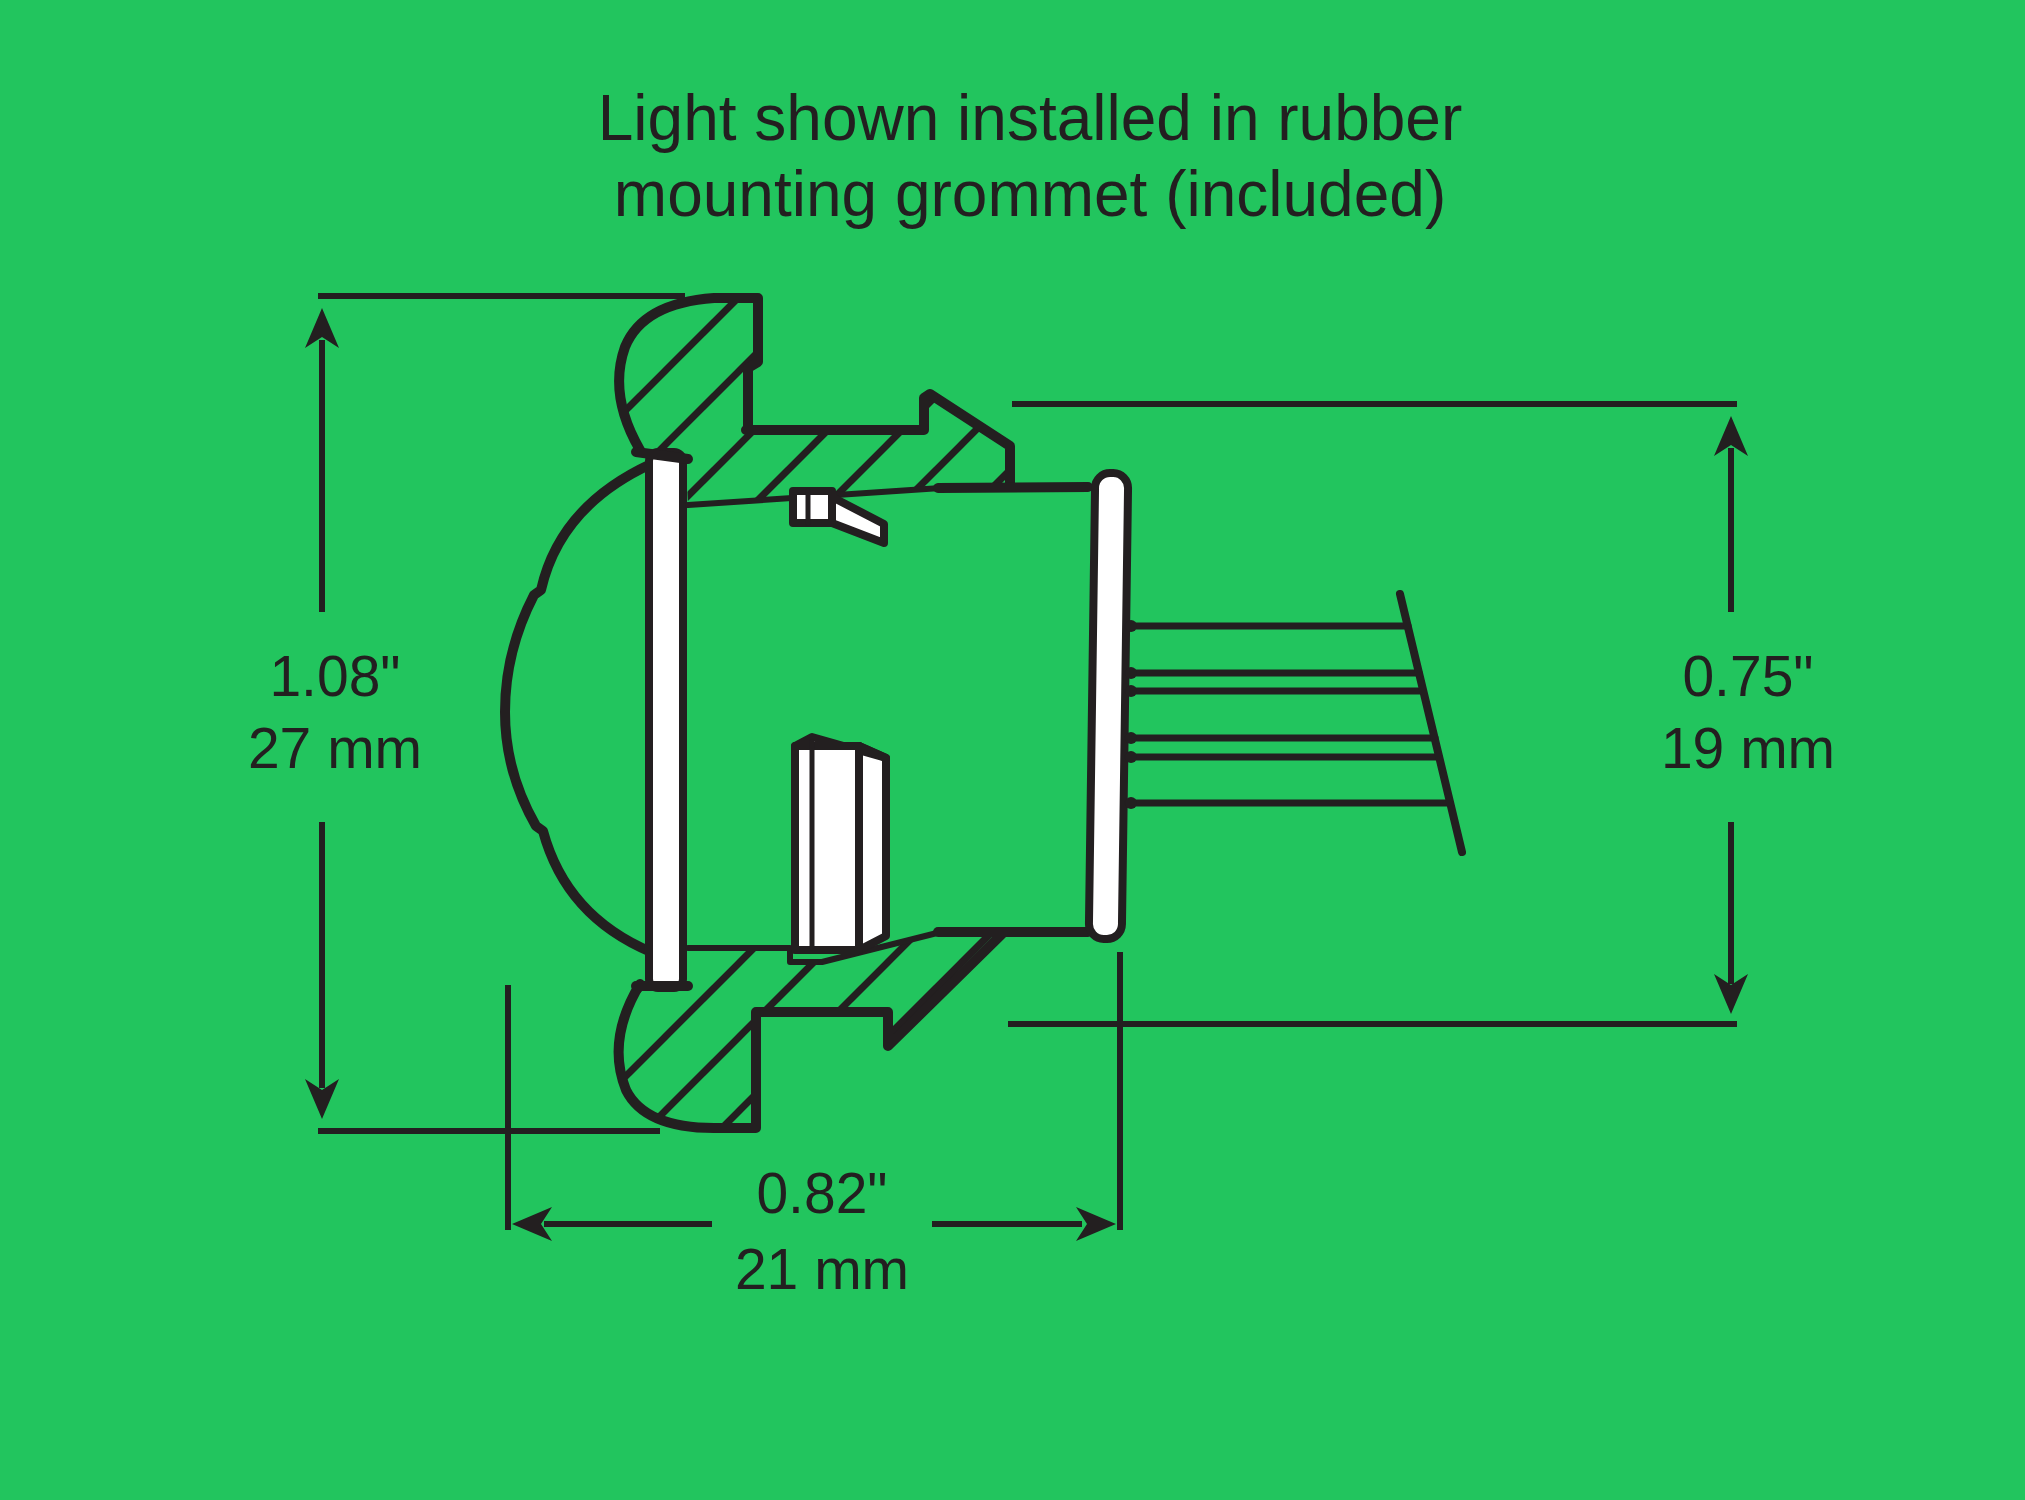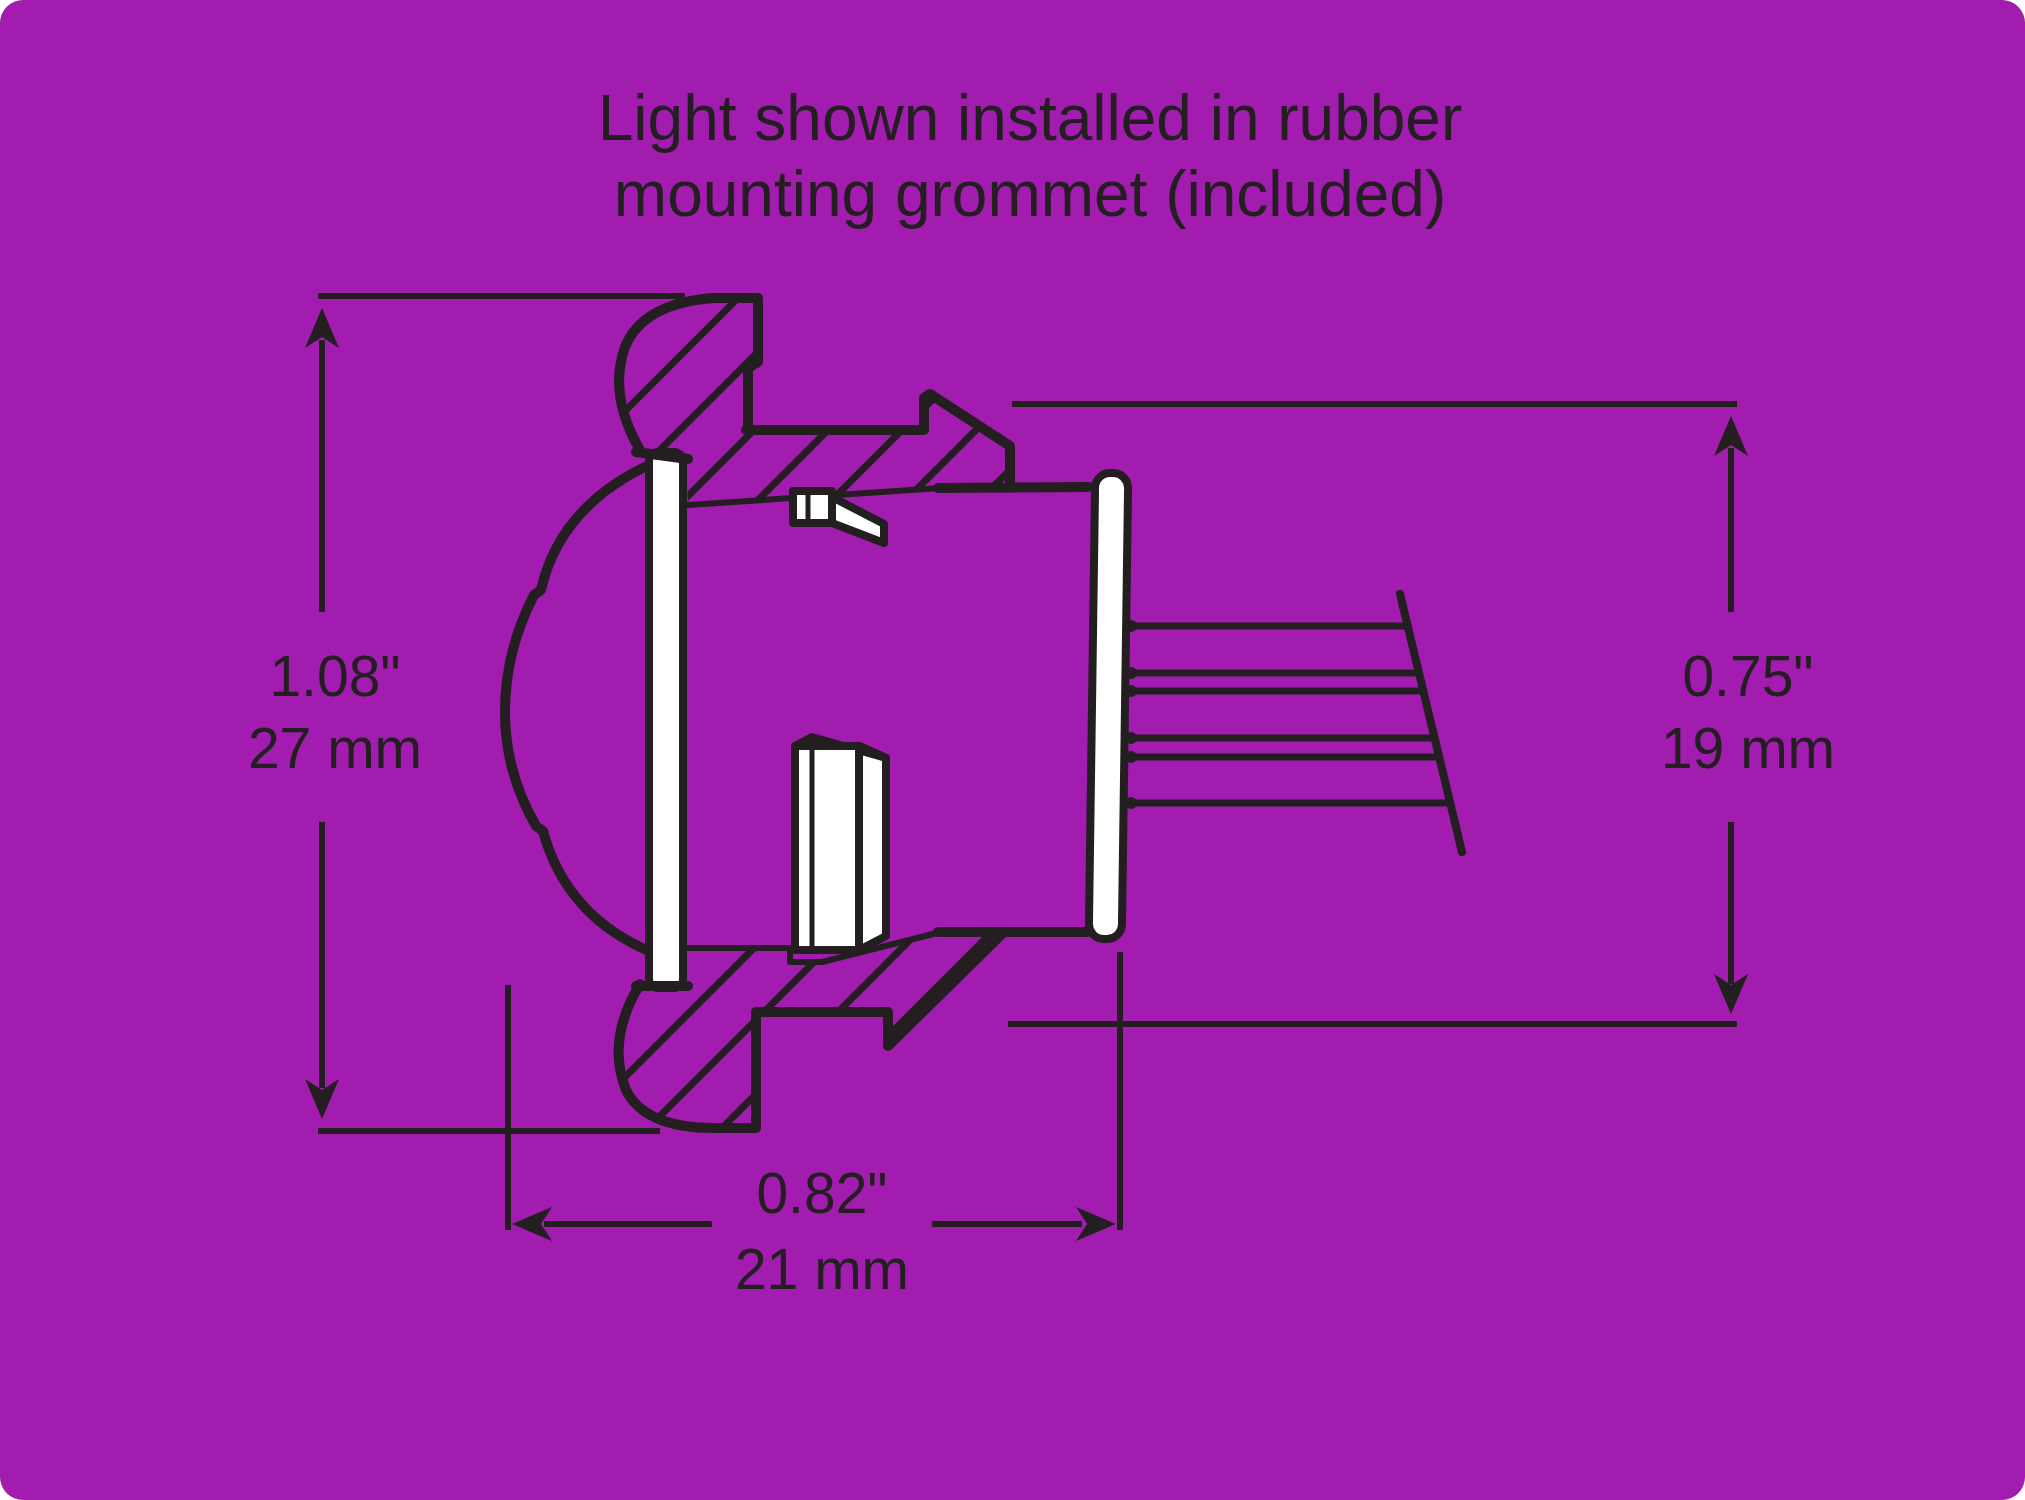--- a/index.html
+++ b/index.html
@@ -1,16 +1,16 @@
 <!DOCTYPE html>
 <html><head>
 <meta charset="utf-8">
 <style>
   html,body{margin:0;padding:0;background:#ffffff;}
-  .stage{position:relative;width:2025px;height:1500px;background:#a21caf;overflow:hidden;border-radius:23px;}
+  .stage{position:relative;width:2025px;height:1500px;background:#22c55e;overflow:hidden;}
   svg{display:block;}
   text{font-family:"Liberation Sans","DejaVu Sans",sans-serif;fill:#231f20;}
   .title-line{font-size:64px;}
   .dim-label{font-size:57px;}
   .outline{stroke:#231f20;fill:none;stroke-linecap:round;stroke-linejoin:round;}
   .thick{stroke-width:10;}
   .mid{stroke-width:8;}
   .thin{stroke-width:6;}
   .wire{stroke-width:7;}
   .whitefill{fill:#ffffff;}

